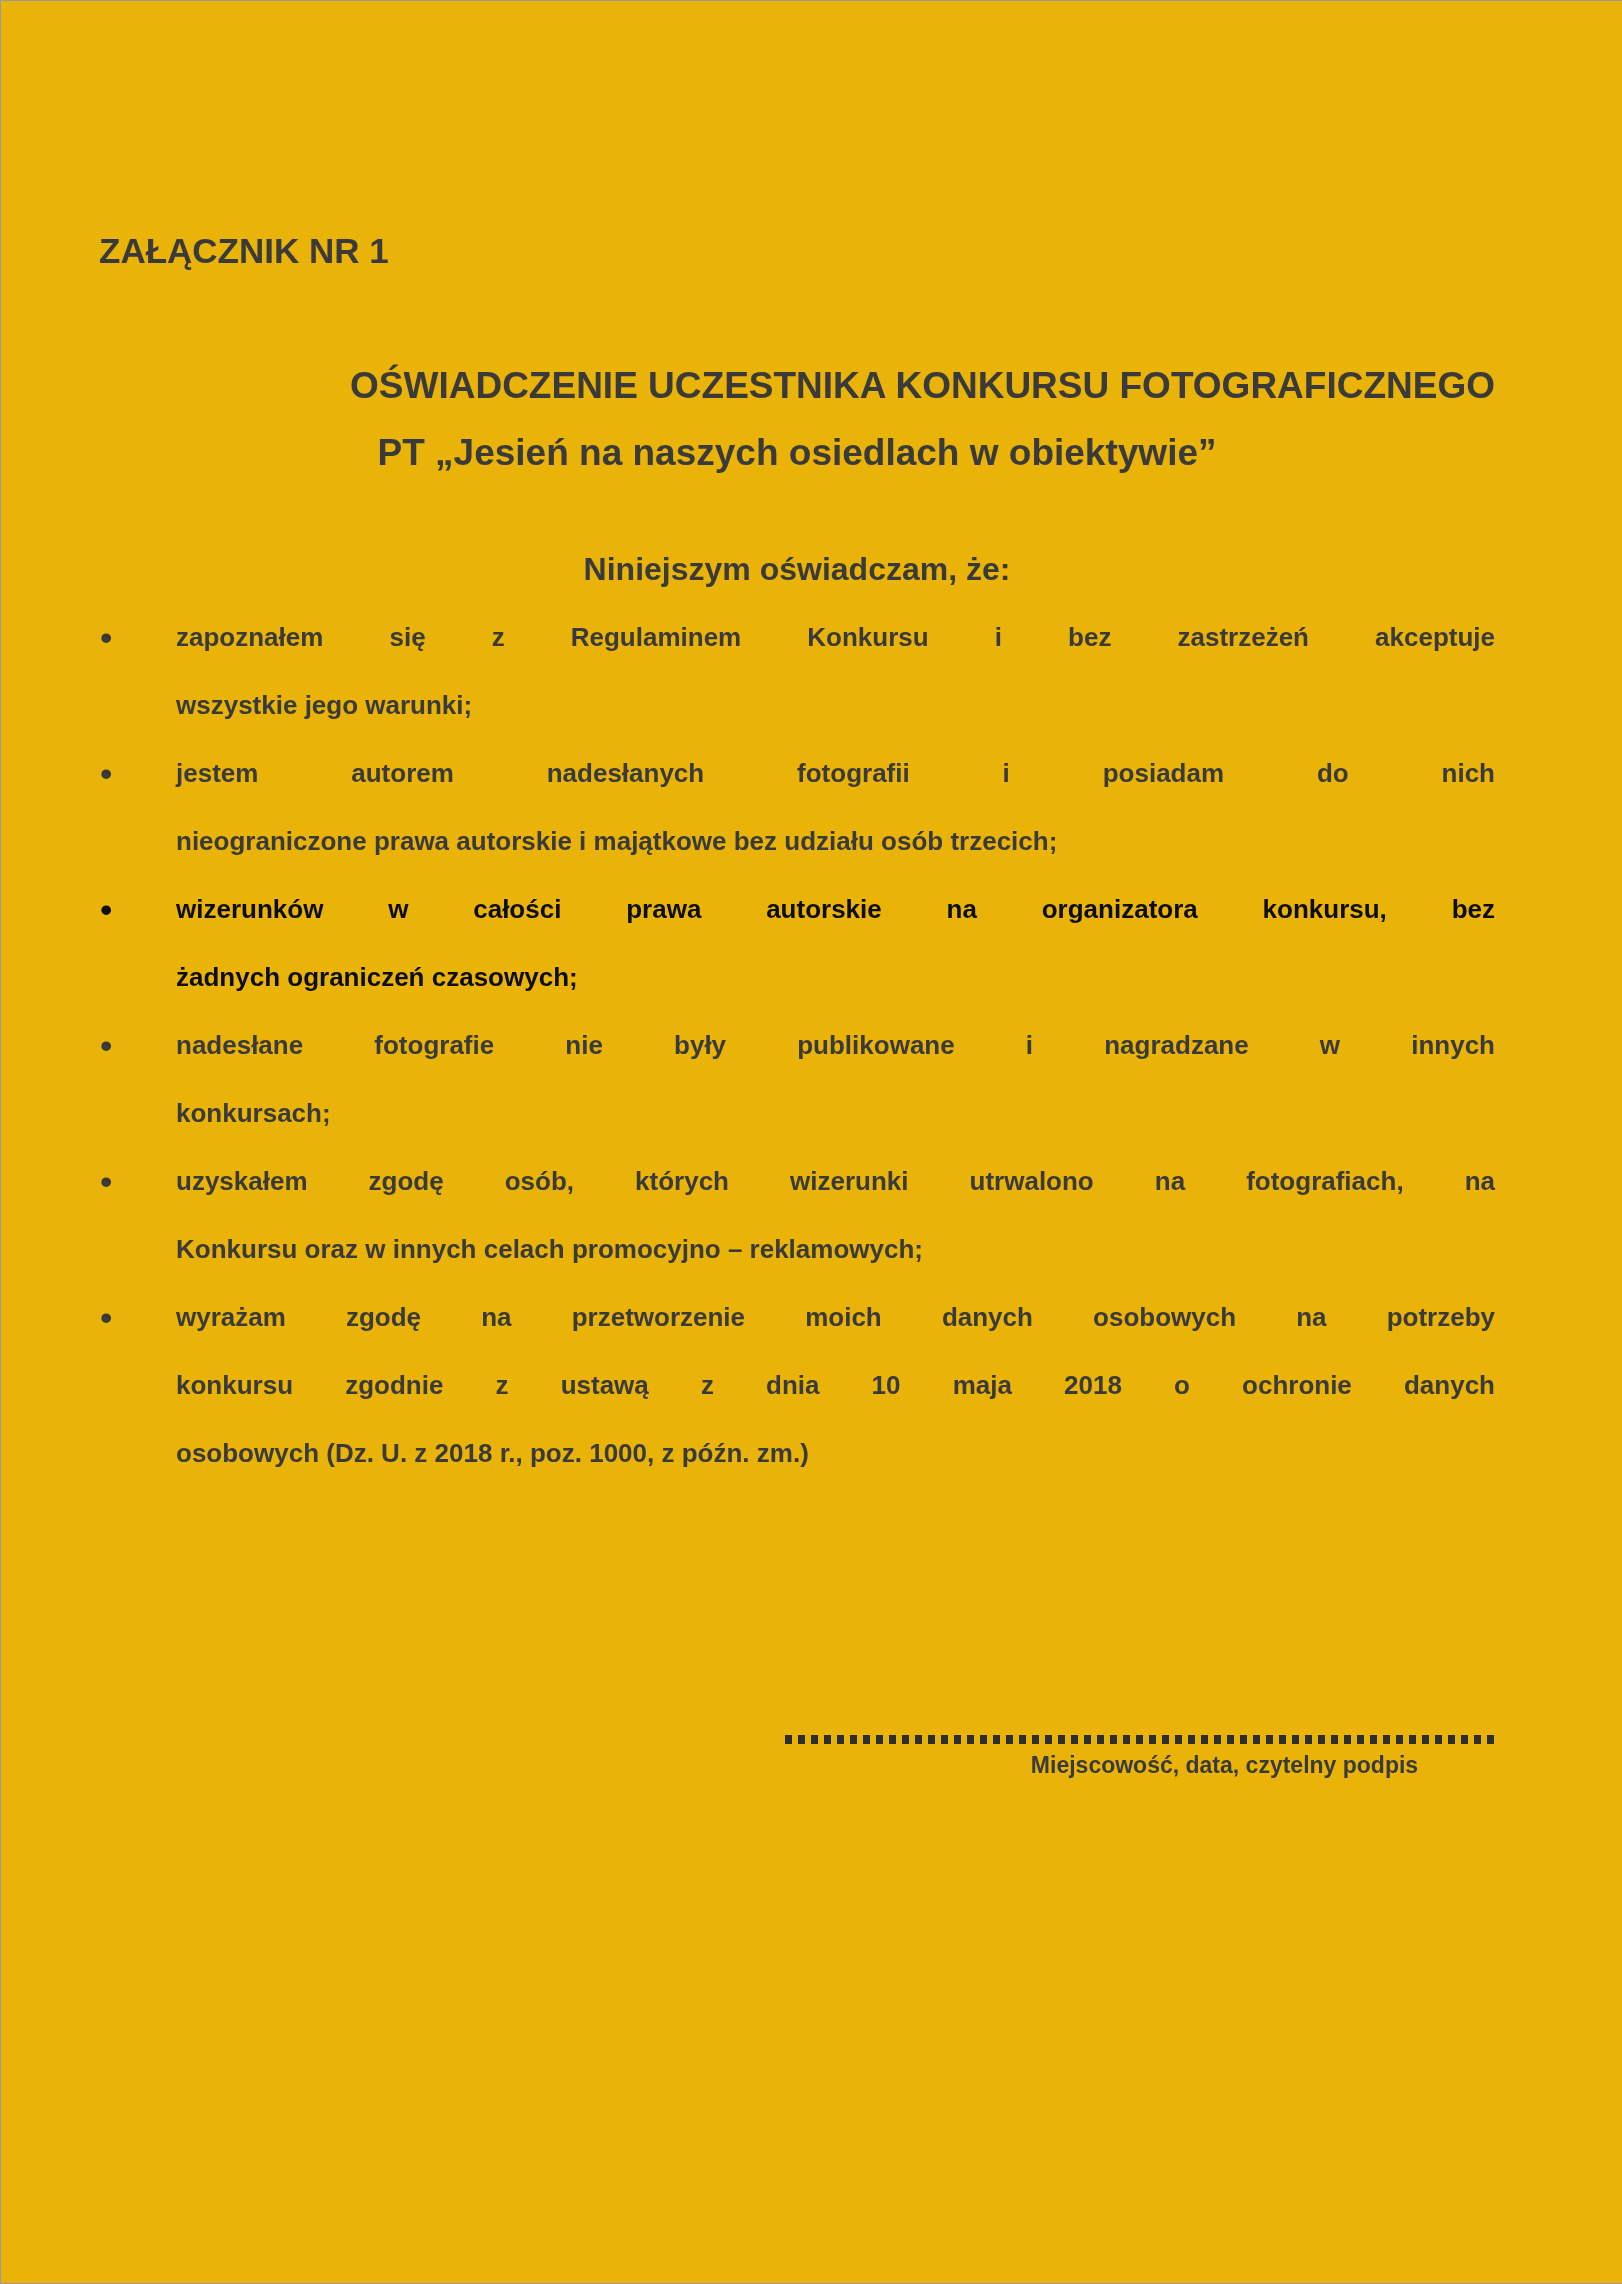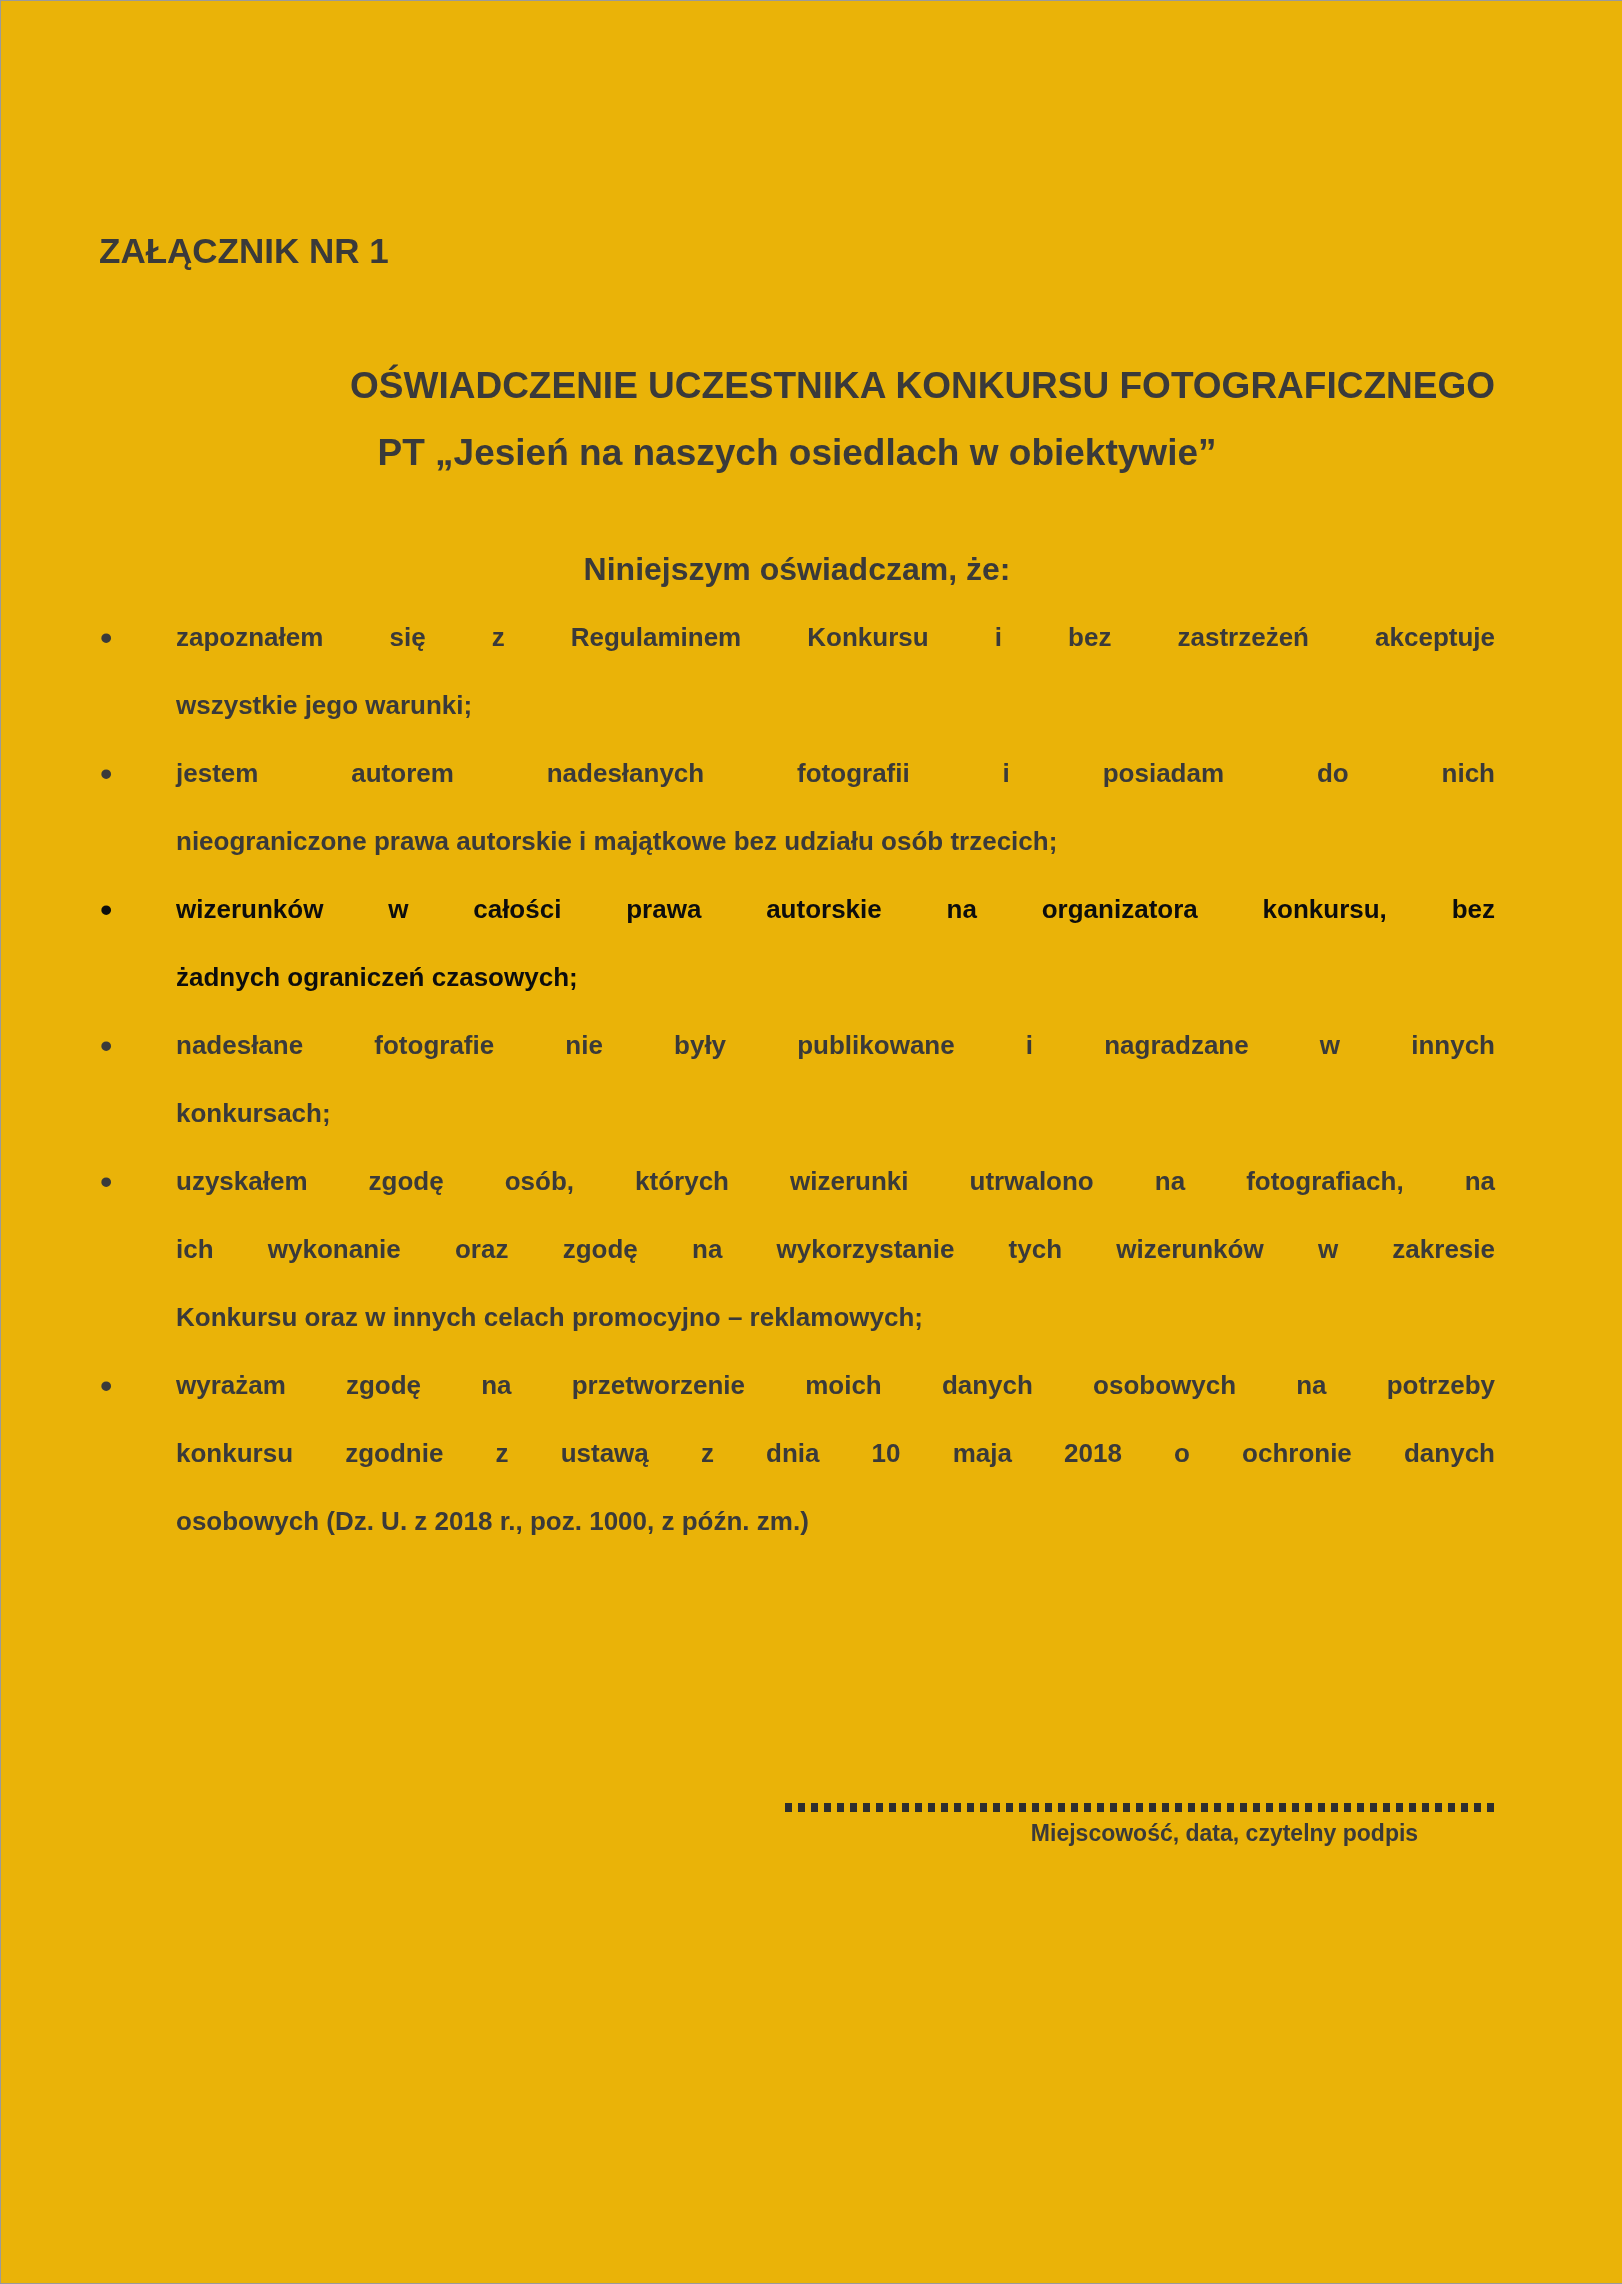--- a/index.html
+++ b/index.html
@@ -139,21 +139,20 @@
         <span class="dot">•</span>
         <div class="btext">
           <div class="b-line">nadesłane fotografie nie były publikowane i nagradzane w innych</div>
           <div class="b-line final">konkursach;</div>
         </div>
       </div>
       <div class="bullet-item">
         <span class="dot">•</span>
         <div class="btext">
           <div class="b-line">uzyskałem zgodę osób, których wizerunki utrwalono na fotografiach, na</div>
-          <div class="b-line">ich wykonanie oraz zgodę na wykorzystanie tych wizerunków w zakresie</div>
           <div class="b-line final">Konkursu oraz w innych celach promocyjno – reklamowych;</div>
         </div>
       </div>
       <div class="bullet-item">
         <span class="dot">•</span>
         <div class="btext">
           <div class="b-line">wyrażam zgodę na przetworzenie moich danych osobowych na potrzeby</div>
           <div class="b-line">konkursu zgodnie z ustawą z dnia 10 maja 2018 o ochronie danych</div>
           <div class="b-line final">osobowych (Dz. U. z 2018 r., poz. 1000, z późn. zm.)</div>
         </div>

